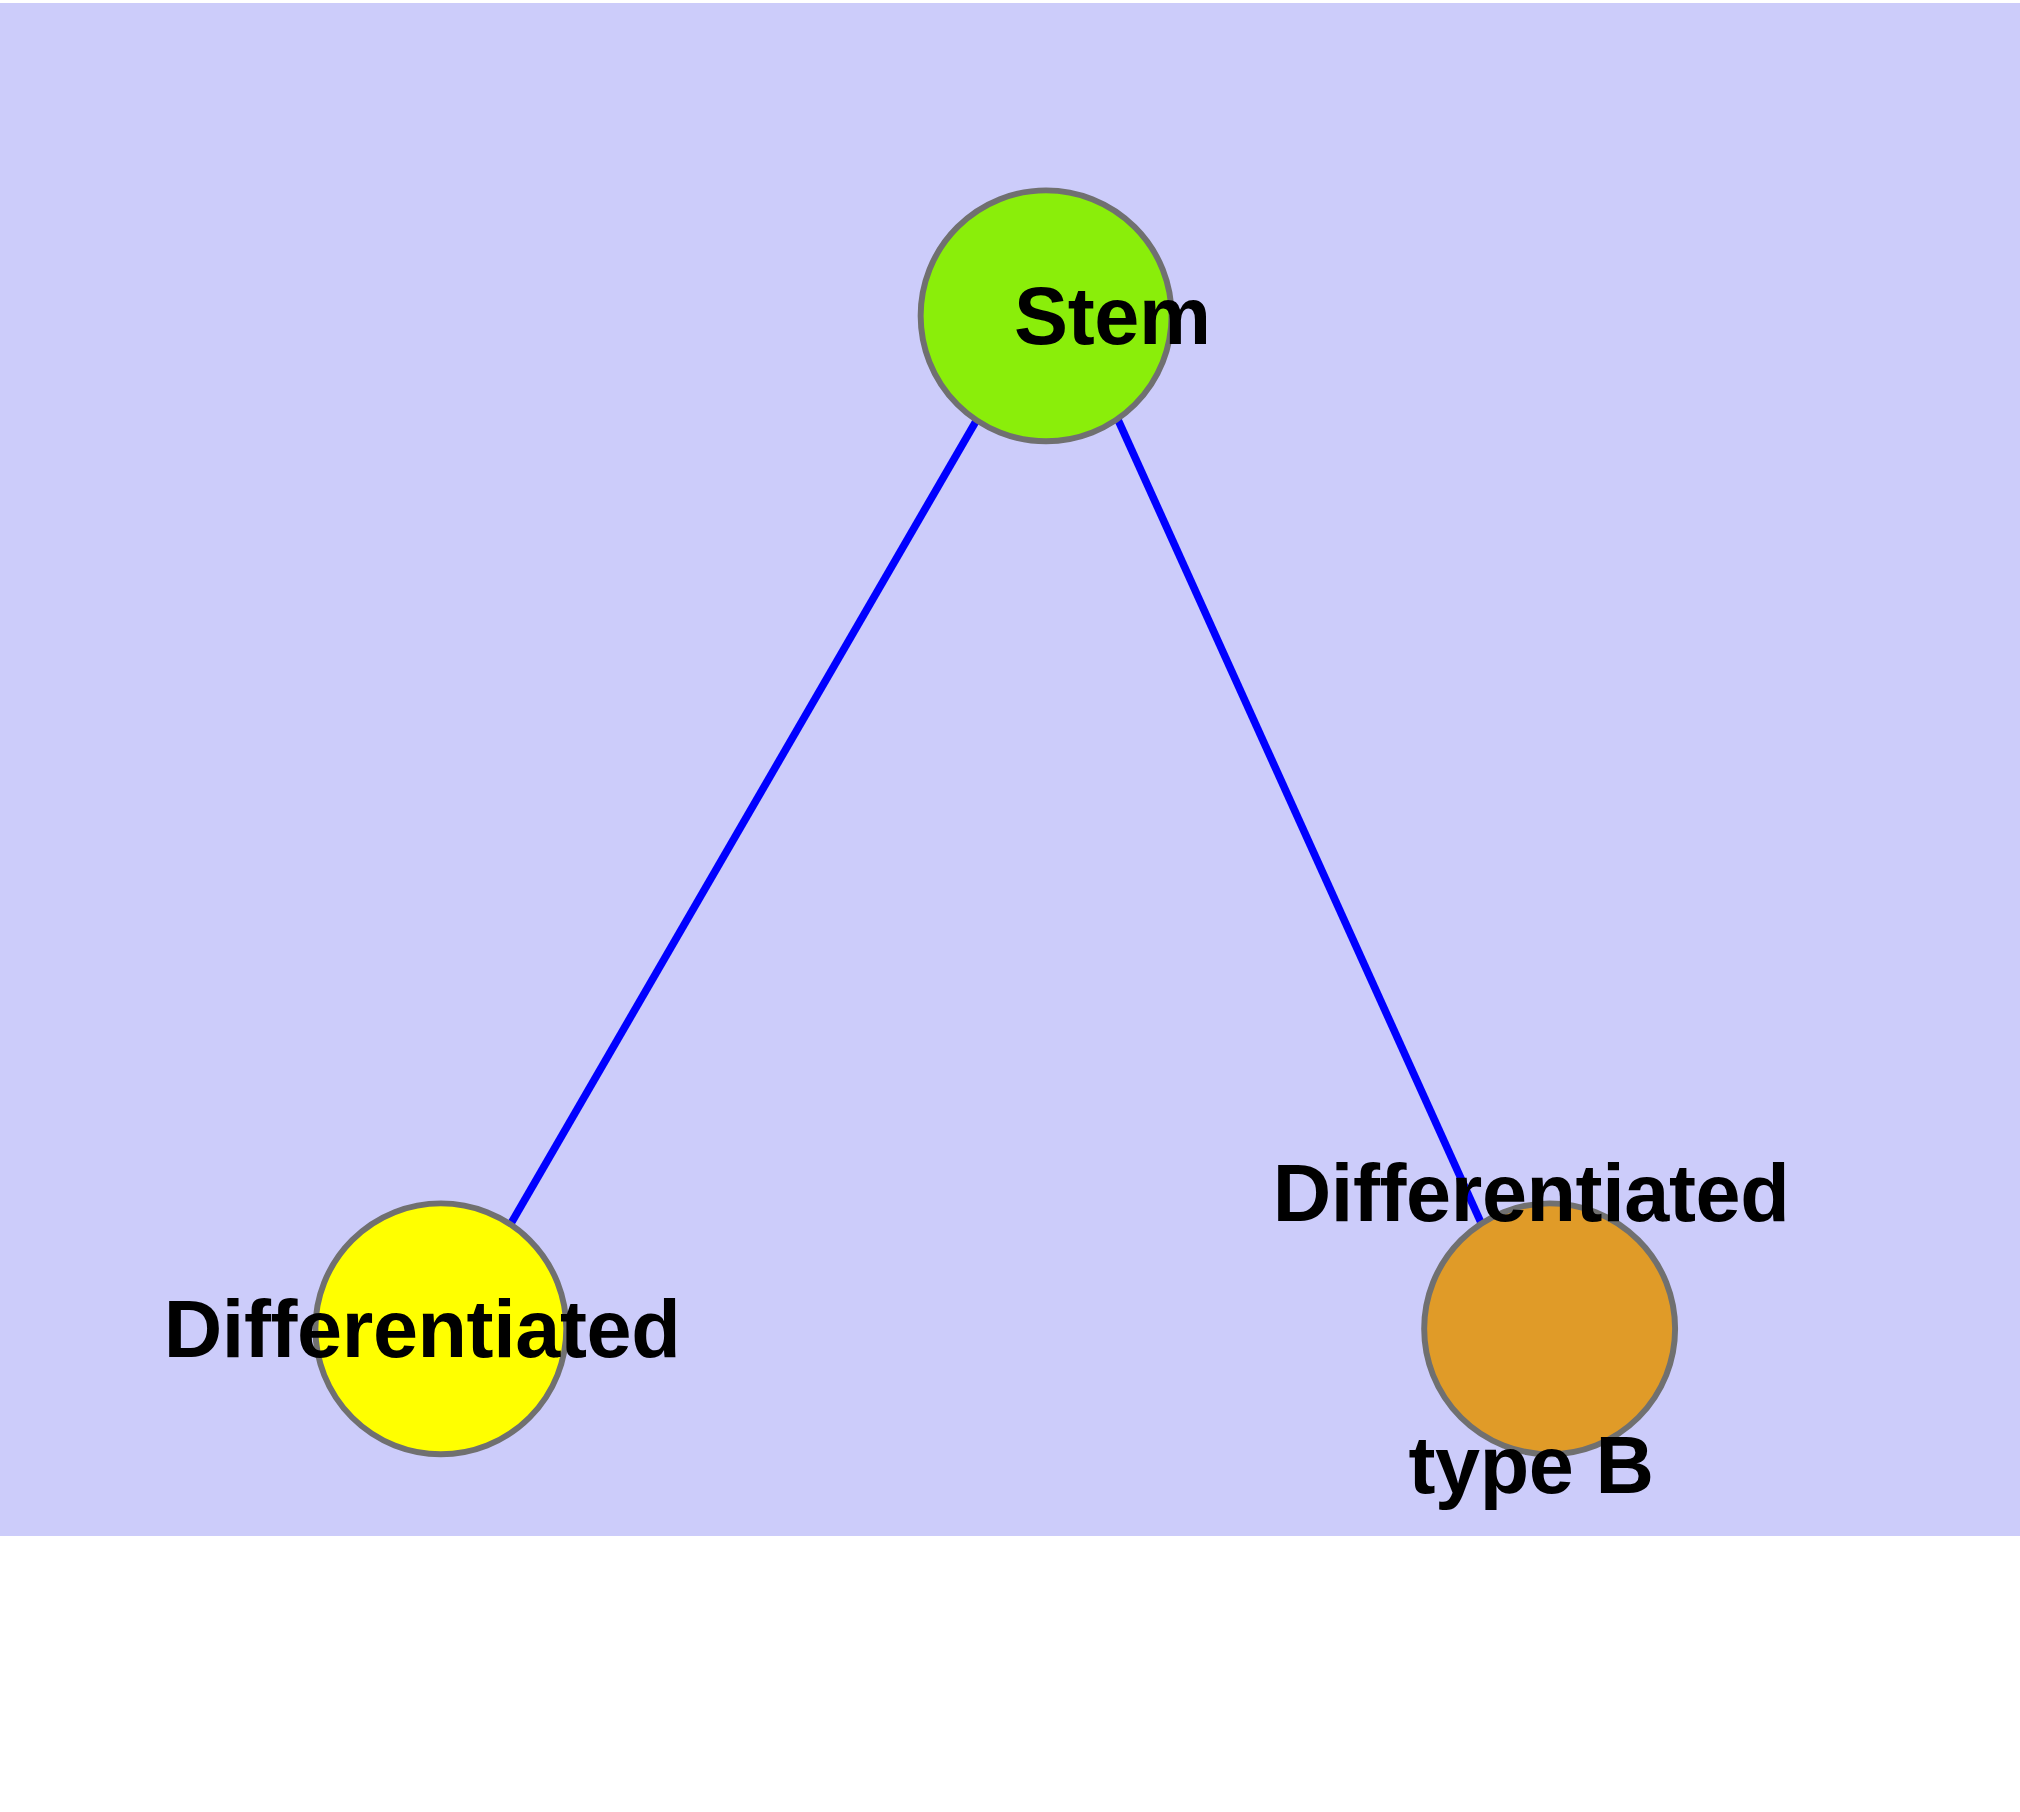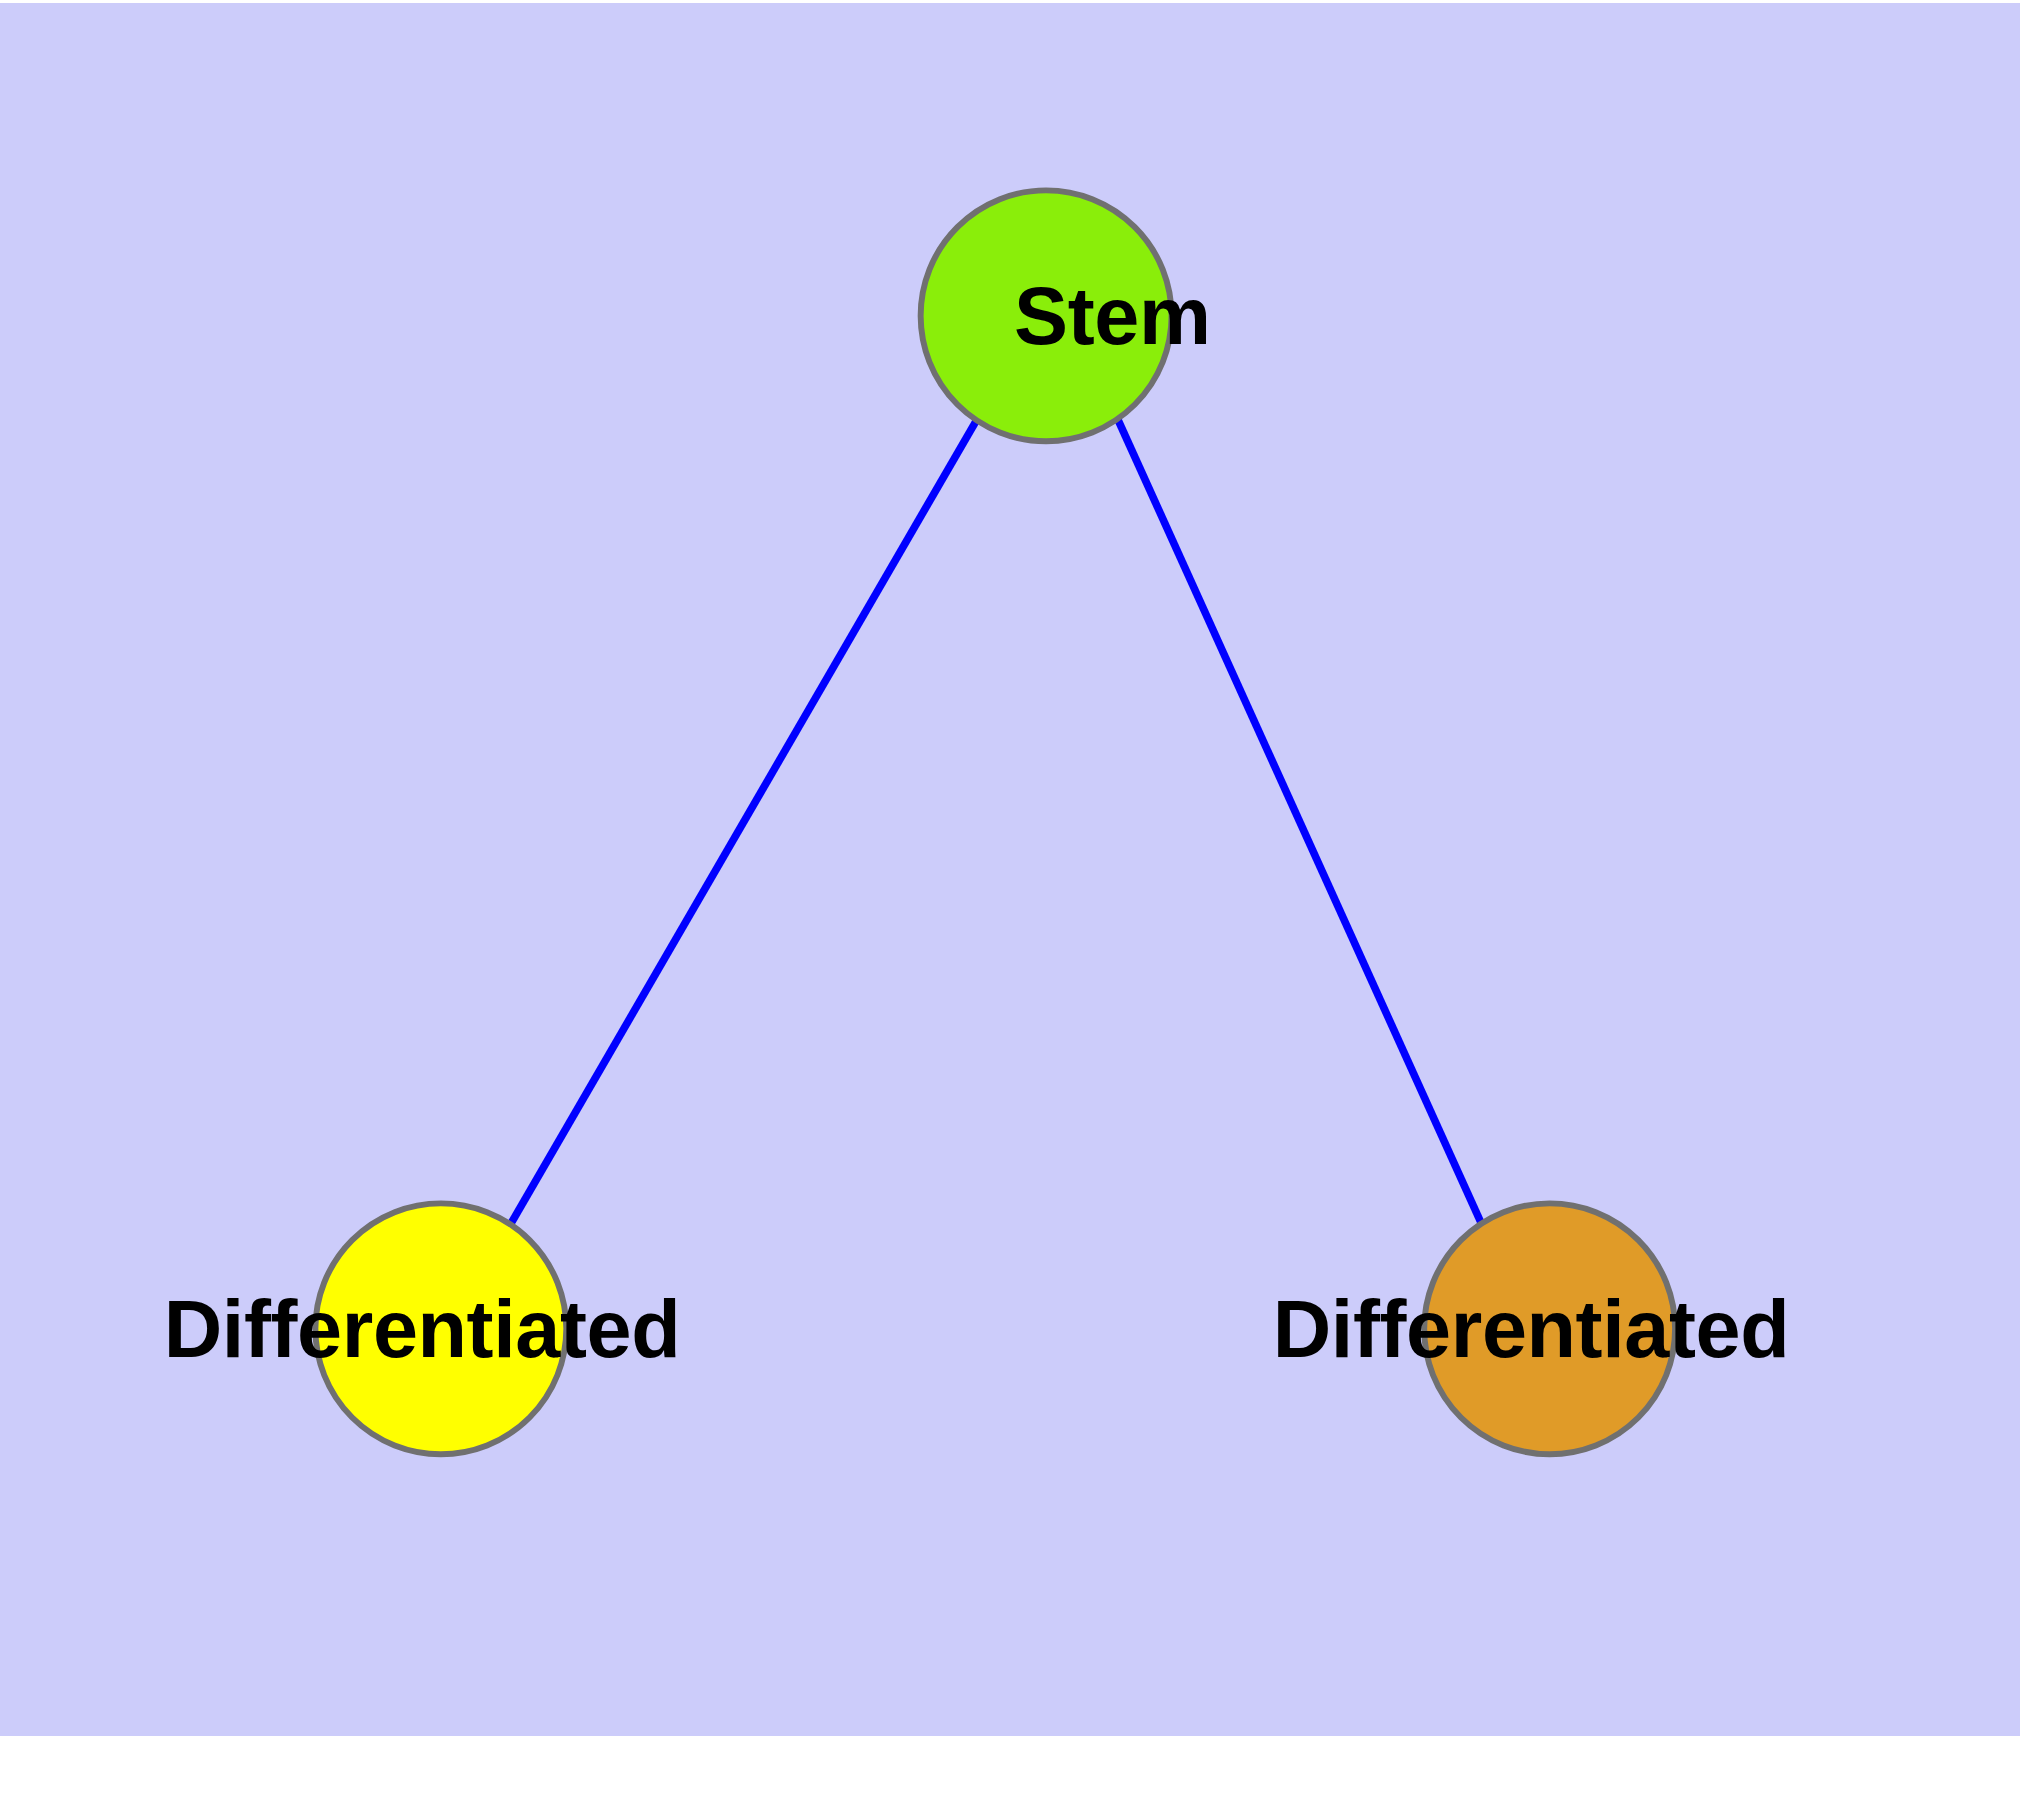--- a/index.html
+++ b/index.html
@@ -54,21 +54,21 @@
     pointer-events: none;
     transform: translate(-50%, -50%);
   }
   .node-label.single {
     font-size: 81px;
   }
 </style>
 </head>
 <body>
 
-<div id="canvas-root" style="width: 2021px; height: 1736px; background: rgb(255, 255, 255);">
+<div id="canvas-root" style="width: 2021px; height: 1536px; background: rgb(255, 255, 255);">
   <div id="graph-surface" style="background: rgb(204, 204, 250);">
 
     <svg id="graph-svg" viewBox="0 0 2384 2134">
       <g>
         <line class="edge-line" x1="1152" y1="492" x2="602" y2="1441" style="stroke: rgb(0, 0, 255); stroke-width: 9;"></line>
         <line class="edge-line" x1="1319" y1="492" x2="1748" y2="1441" style="stroke: rgb(0, 0, 255); stroke-width: 9;"></line>
       </g>
       <g>
         <circle class="node-circle" cx="1234" cy="369" r="148" fill="#8aee0a" style="stroke: rgb(112, 112, 112); stroke-width: 7;"></circle>
         <circle class="node-circle" cx="520" cy="1564" r="148" fill="#ffff00" style="stroke: rgb(112, 112, 112); stroke-width: 7;"></circle>
@@ -79,17 +79,18 @@
     <div class="node-label single" style="left: 1046px; top: 313px; font-size: 81px; color: rgb(0, 0, 0);">
       <span>Stem</span>
     </div>
 
     <div class="node-label" style="left: 422px; top: 1326px; font-size: 81px; color: rgb(0, 0, 0);">
       <div>Differentiated</div>
     </div>
 
     <div class="node-label" style="left: 1531px; top: 1326px; font-size: 81px; color: rgb(0, 0, 0);">
       <div>Differentiated</div>
+      <div>type B</div>
     </div>
 
   </div>
 </div>
 
 
 </body></html>

